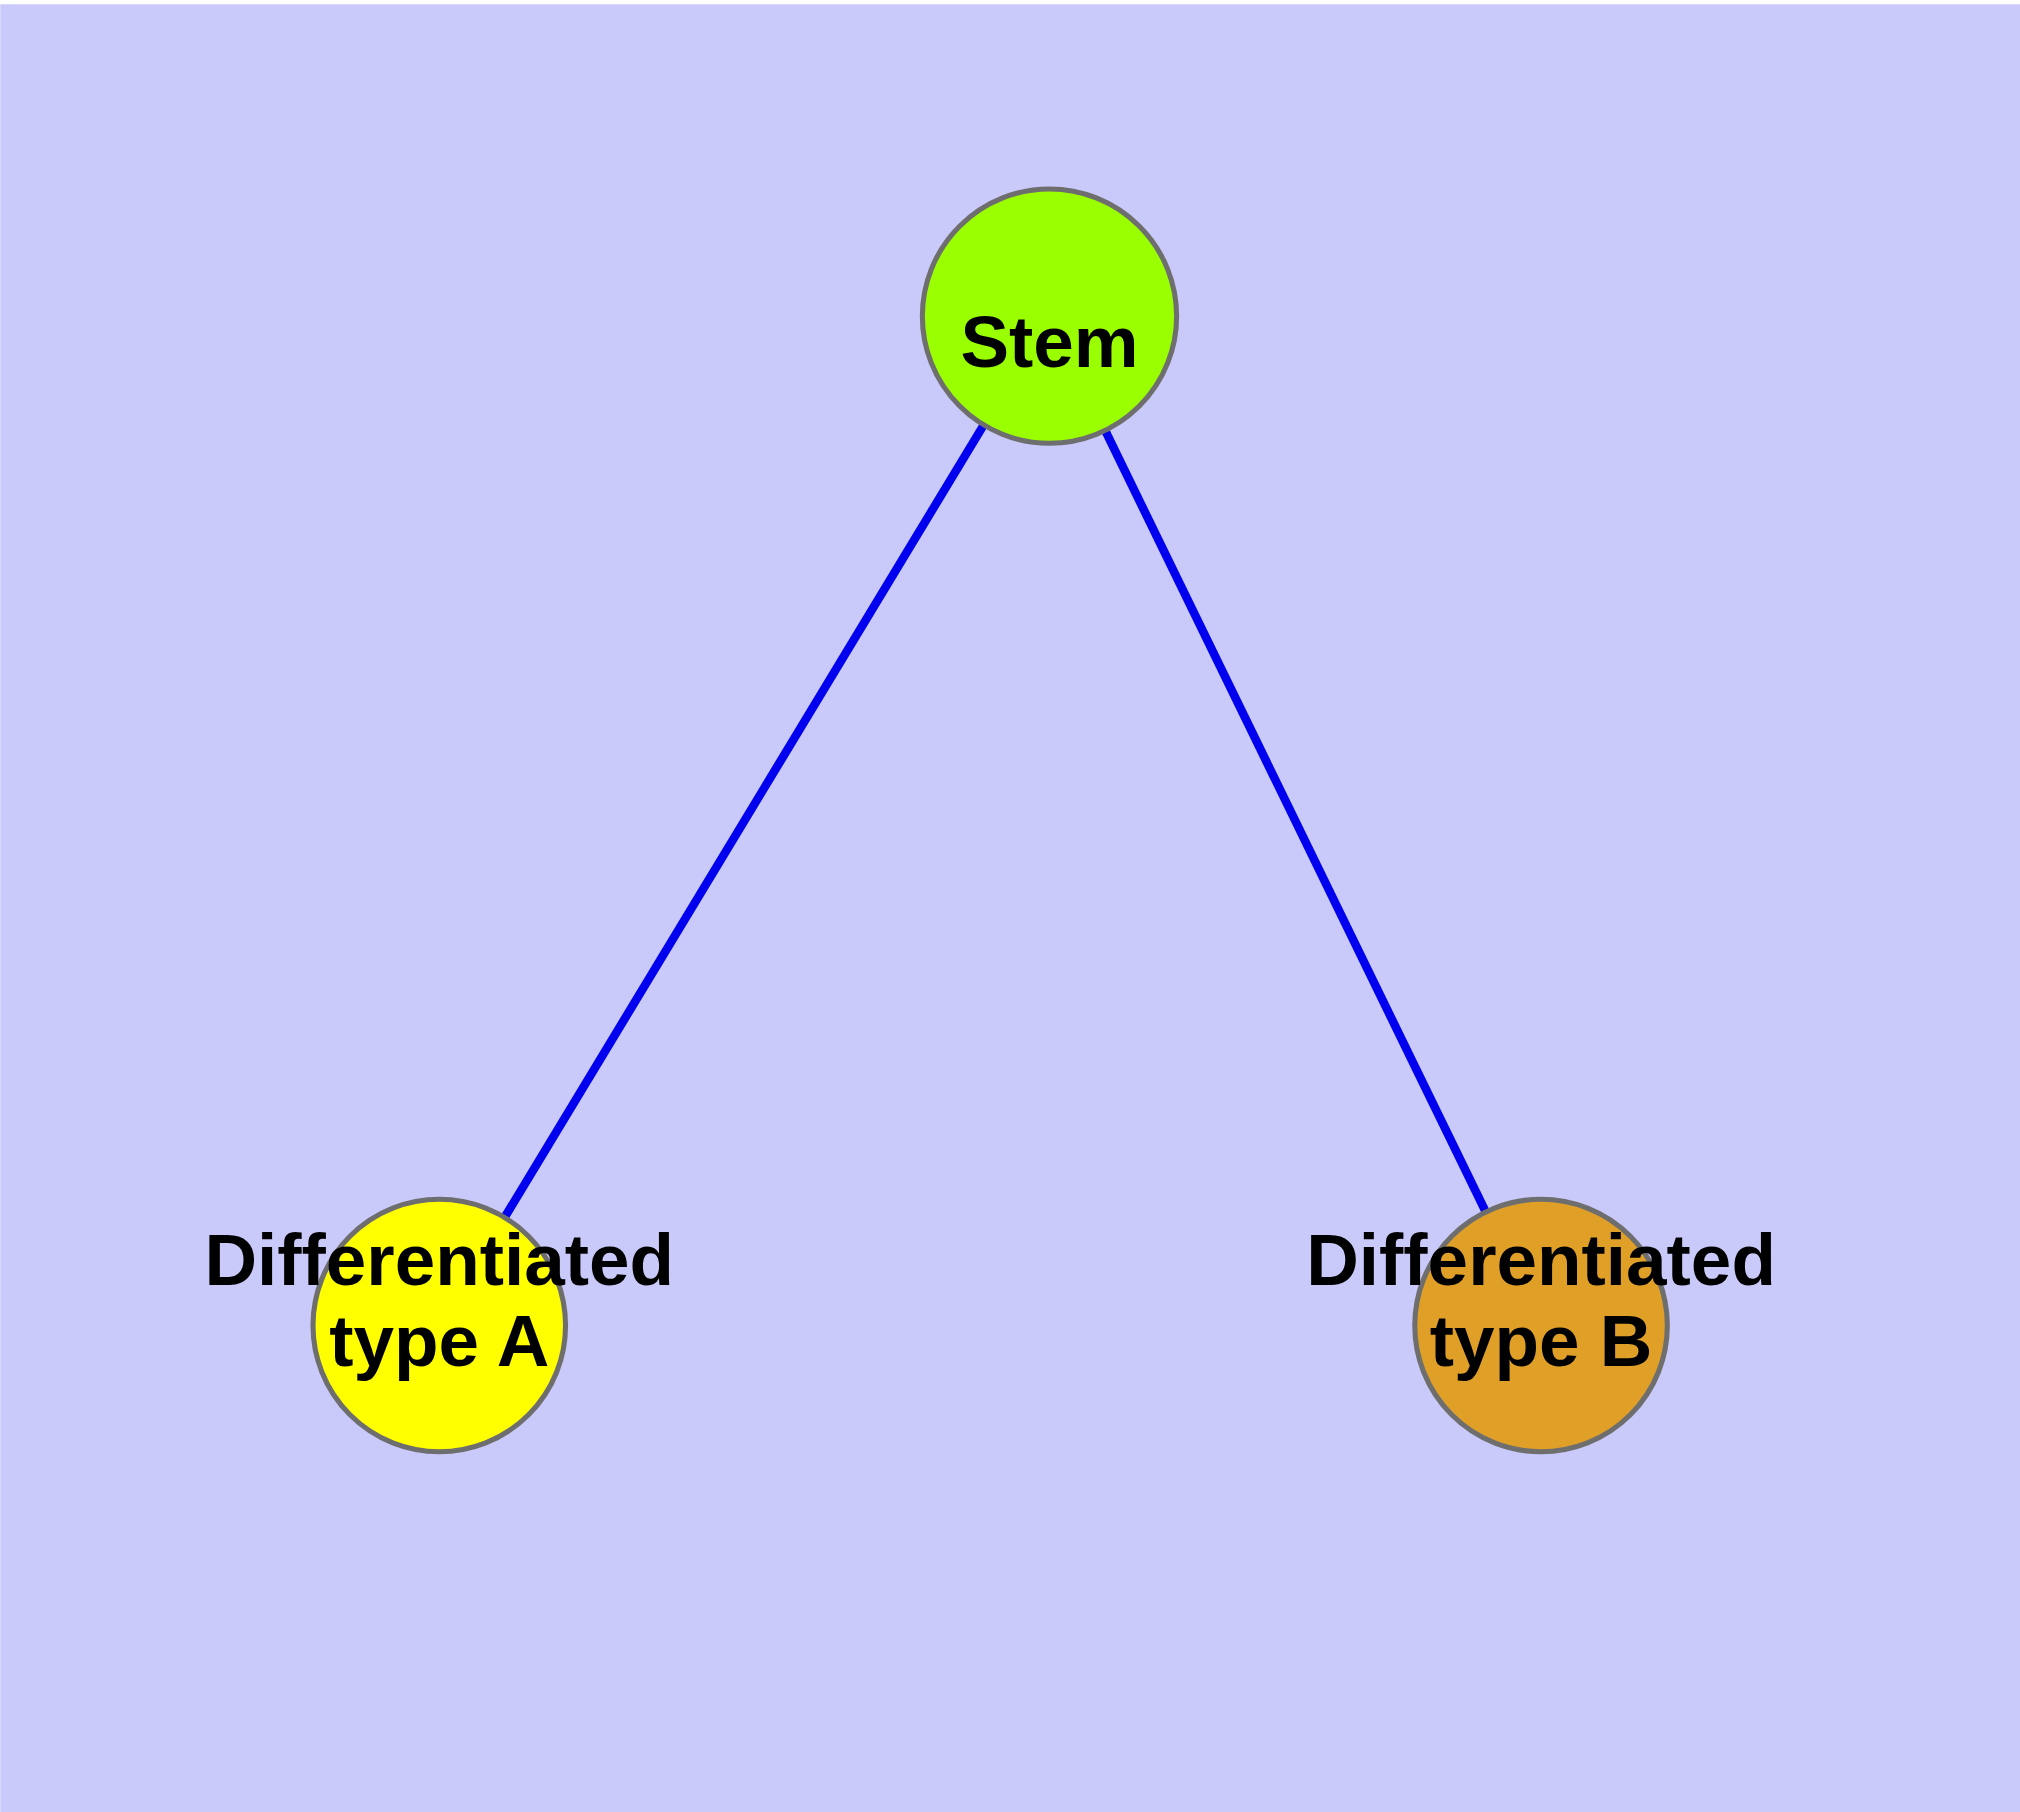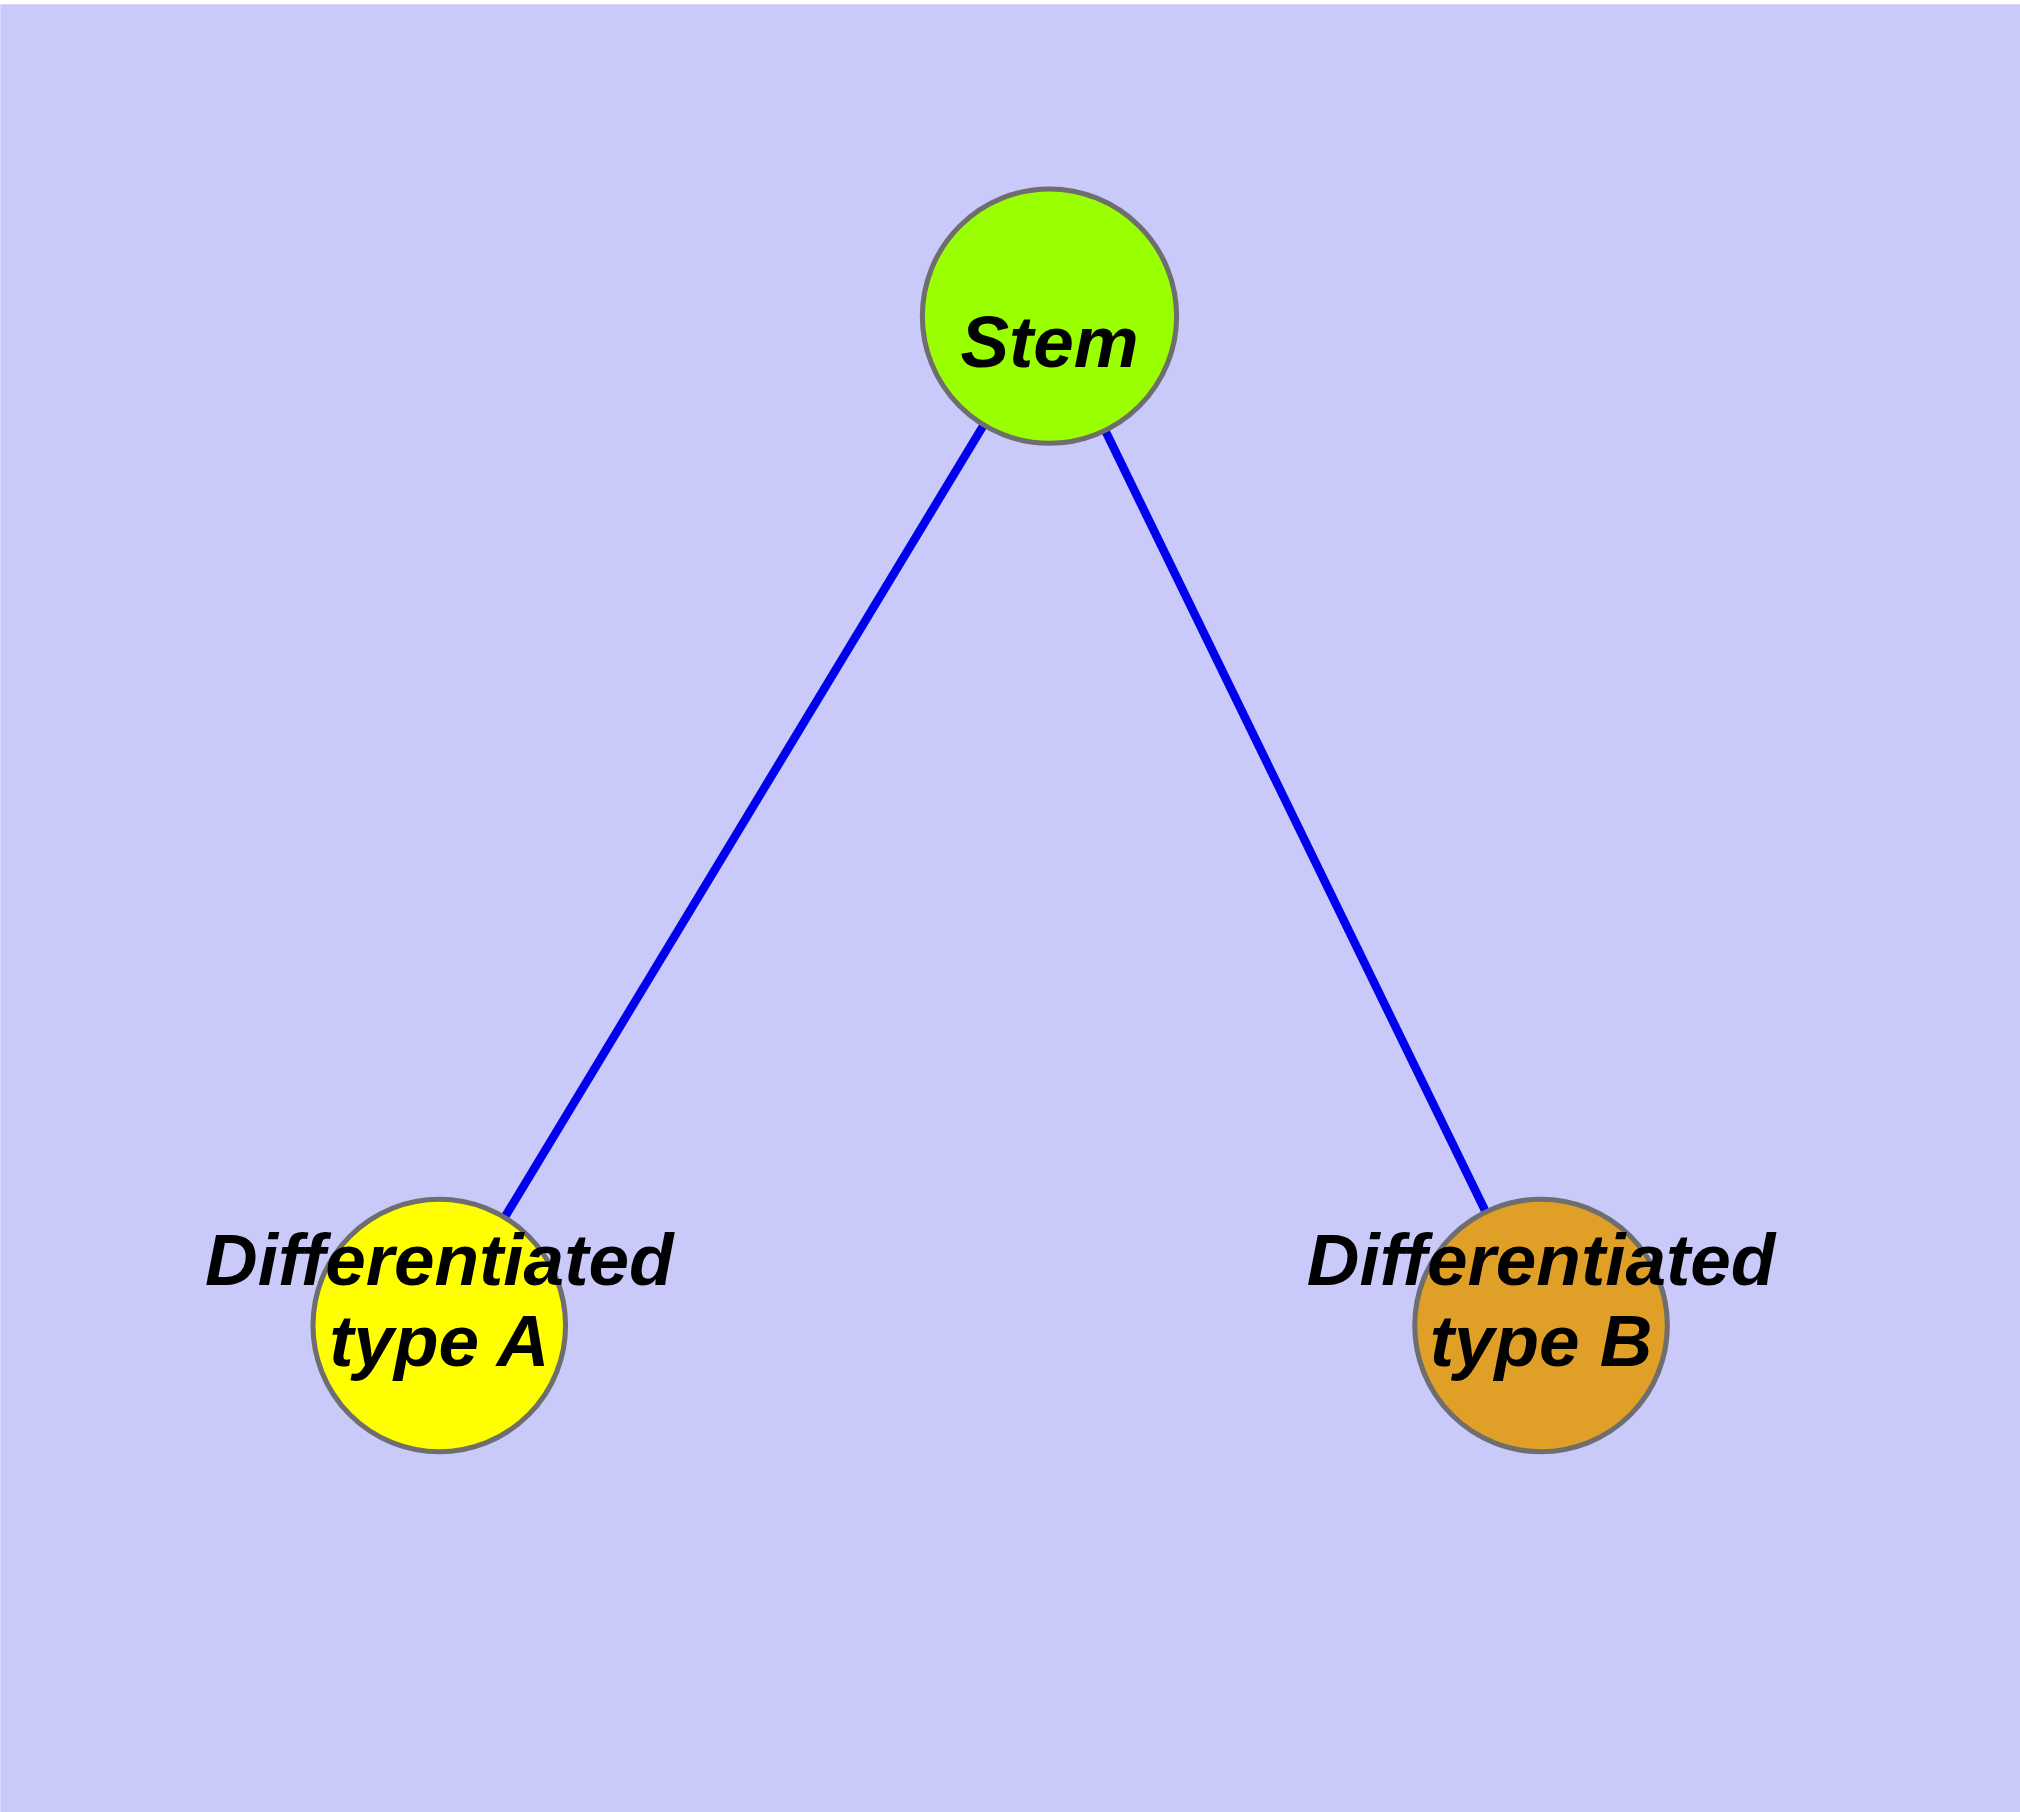--- a/index.html
+++ b/index.html
@@ -11,21 +11,20 @@
   body {
     width: 2021px;
     height: 1812px;
     overflow: hidden;
     font-family: "Liberation Sans", sans-serif;
   }
   #graph-canvas {
     position: relative;
     width: 1668px;
     height: 1812px;
-    font-style: italic;
   }
   #graph-canvas svg {
     position: absolute;
     top: 0;
     left: 0;
     width: 2021px;
     height: 1812px;
     display: block;
   }
   .node-label {

